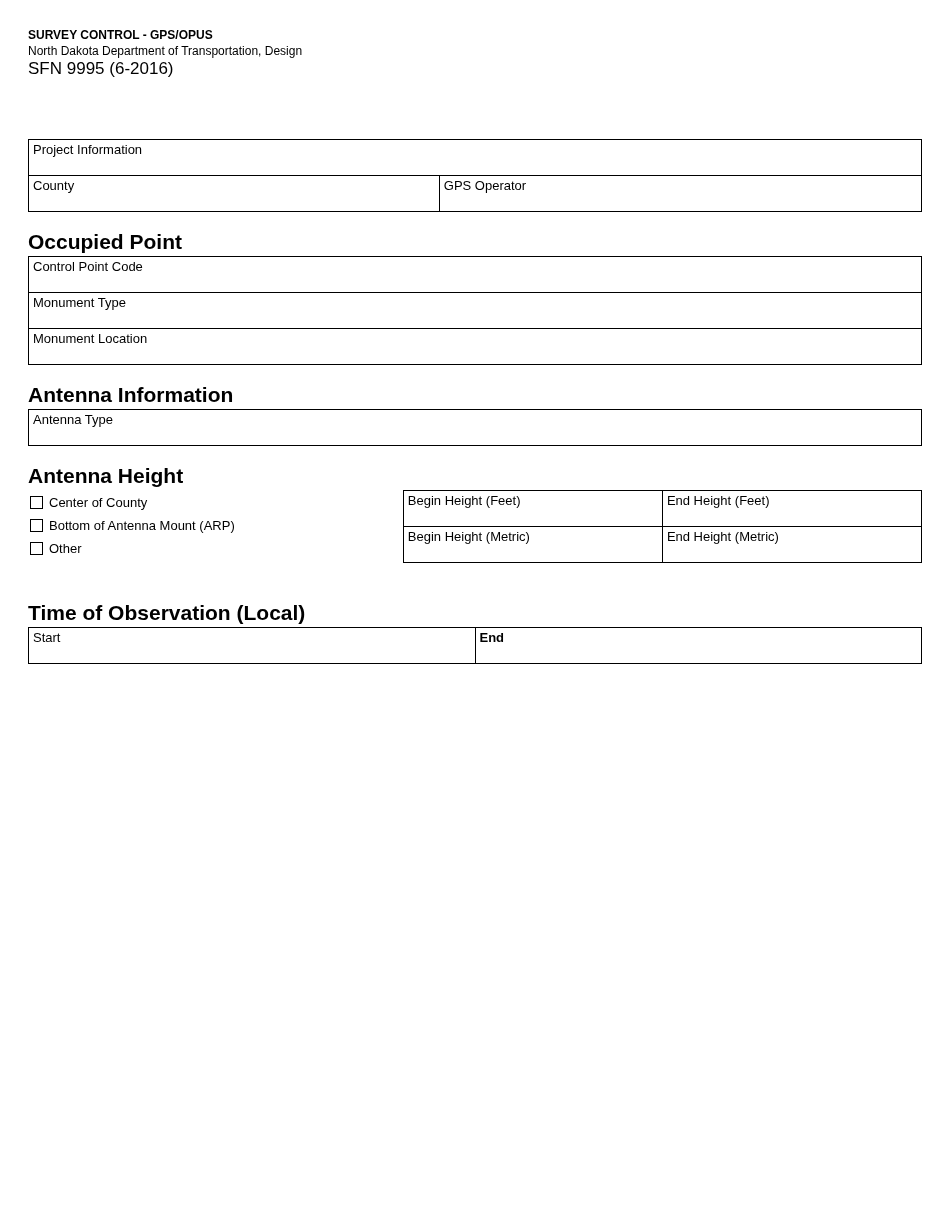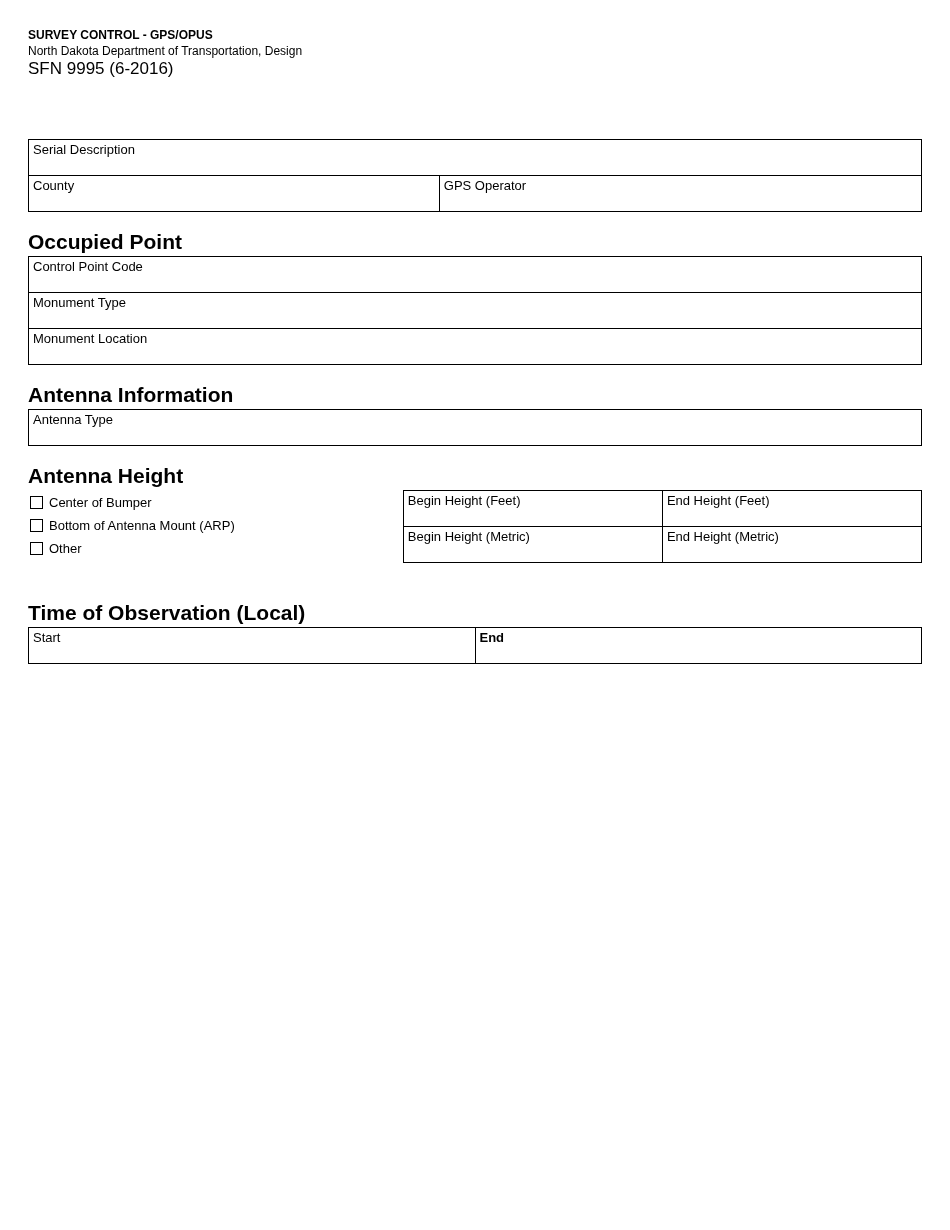--- a/index.html
+++ b/index.html
@@ -77,21 +77,21 @@
 </head>
 <body>
 
 <div class="form-title">SURVEY CONTROL - GPS/OPUS</div>
 <div class="form-subtitle">North Dakota Department of Transportation, Design</div>
 <div class="form-number">SFN 9995 (6-2016)</div>
 
 <table class="form-table">
   <tbody>
   <tr>
-    <td colspan="3">Serial Description</td>
+    <td colspan="3">Project Information</td>
   </tr>
   <tr>
     <td style="width:46%;">County</td>
     <td colspan="2">GPS Operator</td>
   </tr>
 </tbody>
   </table>
 
 <div class="section-header">Occupied Point</div>
 <table class="form-table">
@@ -117,21 +117,21 @@
 </tbody>
   </table>
 
 <div class="section-header">Antenna Height</div>
 <table class="form-table" style="border:none;">
   <tbody>
       <tr>
     <td class="height-left" rowspan="2">
       <div class="checkbox-wrapper">
         <span class="checkbox-box"></span>
-        <span>Center of Bumper</span>
+        <span>Center of County</span>
       </div>
       <div class="checkbox-wrapper">
         <span class="checkbox-box"></span>
         <span>Bottom of Antenna Mount (ARP)</span>
       </div>
       <div class="checkbox-wrapper">
         <span class="checkbox-box"></span>
         <span>Other</span>
       </div>
     </td>

